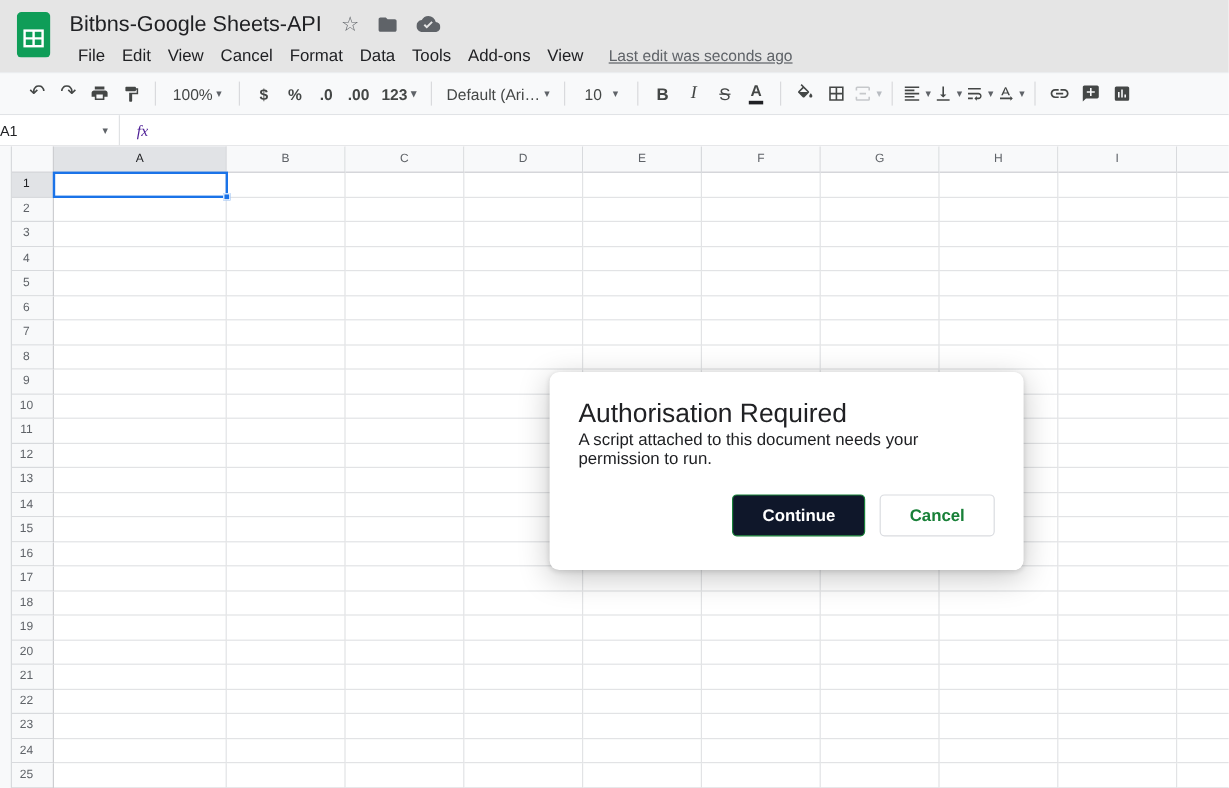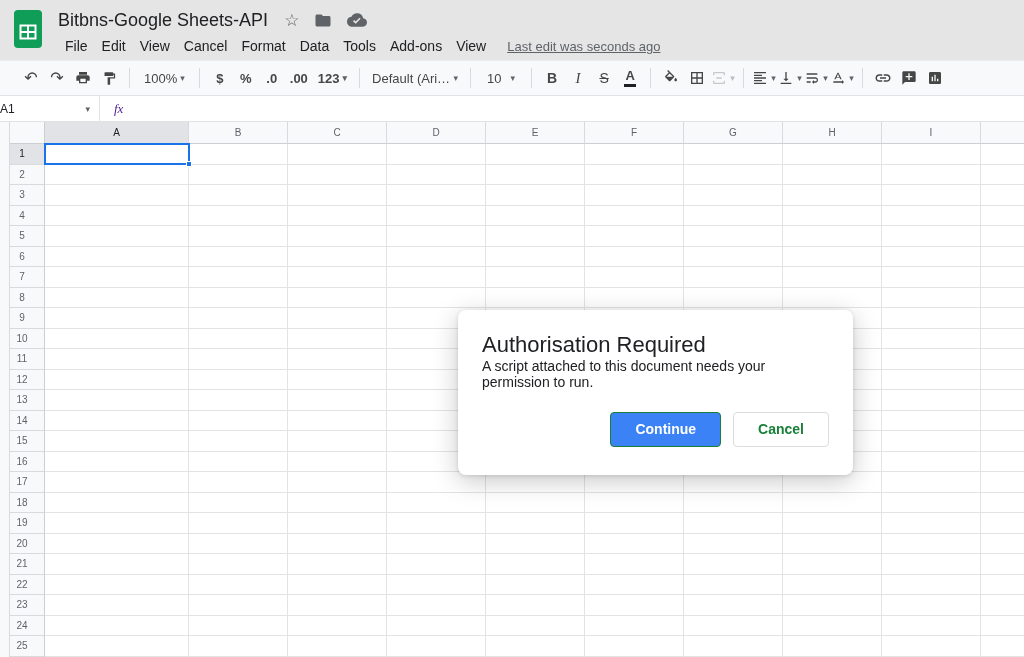--- a/index.html
+++ b/index.html
@@ -61,21 +61,21 @@
   .cell.part{flex:1;border-right:none}
   .sel-overlay{position:absolute;left:44px;top:21px;width:146px;height:22px;border:2px solid #1a73e8;z-index:3;pointer-events:none}
   .fill-handle{position:absolute;right:-4px;bottom:-4px;width:6px;height:6px;background:#1a73e8;border:1px solid #fff}
 
   
   .dialog{position:absolute;left:458px;top:310px;width:395px;height:165px;background:#fff;border-radius:8px;box-shadow:0 6px 26px rgba(0,0,0,.22),0 1px 4px rgba(0,0,0,.12);z-index:10;padding:22px 24px;overflow:hidden}
   .dialog h2{font-size:22px;font-weight:400;color:#202124;line-height:26px}
   .dialog p{font-size:14px;color:#202124;}
   .dialog-buttons{display:flex;justify-content:flex-end;gap:12px;margin-top:22px}
   .btn{font-family:inherit;font-size:14px;font-weight:bold;padding:8px 24px;border-radius:4px;cursor:pointer;line-height:17px}
-  .btn-continue{background:#3b82f6;color:#fff;border:1px solid #188038}
+  .btn-continue{background:#0f172a;color:#fff;border:1px solid #188038}
   .btn-cancel{background:#fff;color:#188038;border:1px solid #dadce0}
   svg{display:block}
 </style>
 </head>
 <body>
 
 <div class="app-header">
   <div class="logo-wrap">
     <svg width="28" height="38" viewBox="0 0 28 38">
       <rect x="0" y="0" width="28" height="38" rx="4" fill="#0f9d58"></rect>

